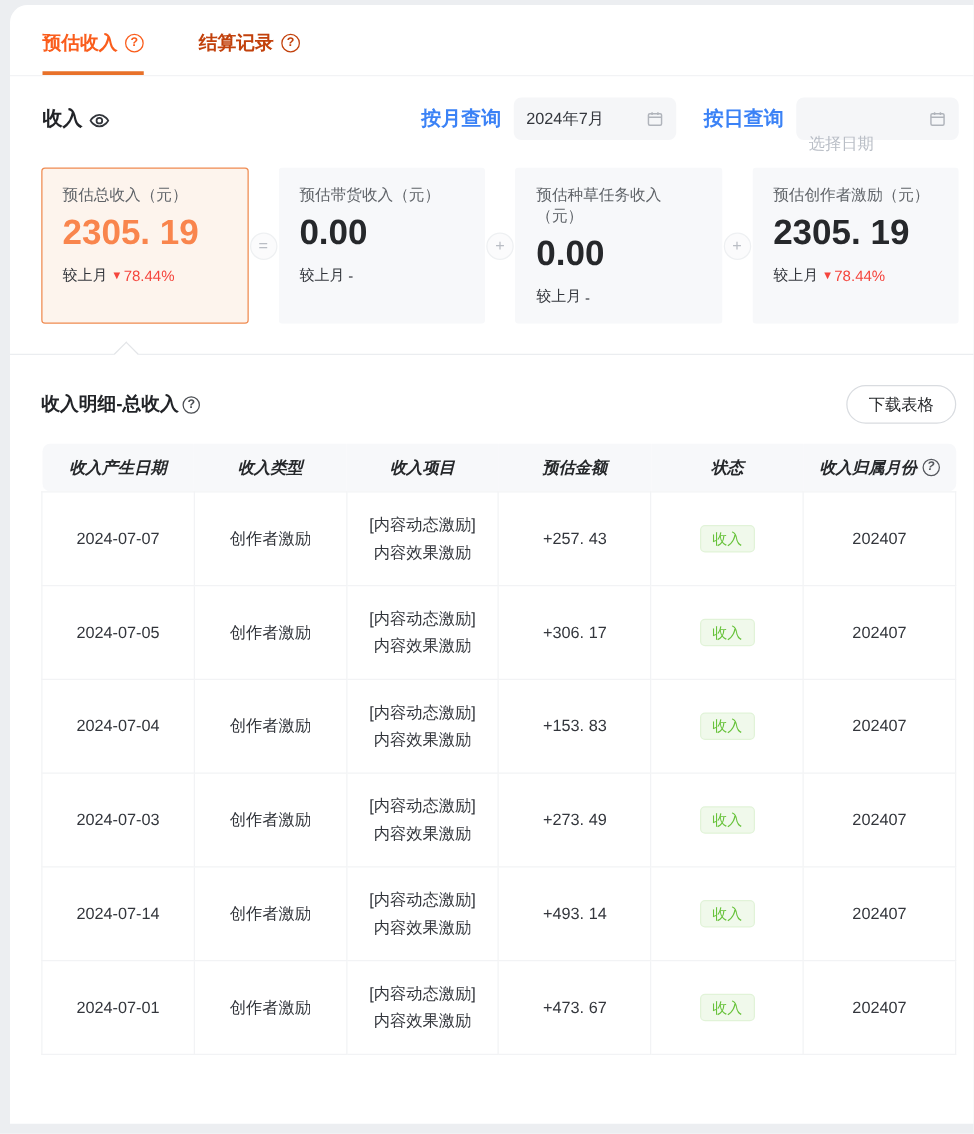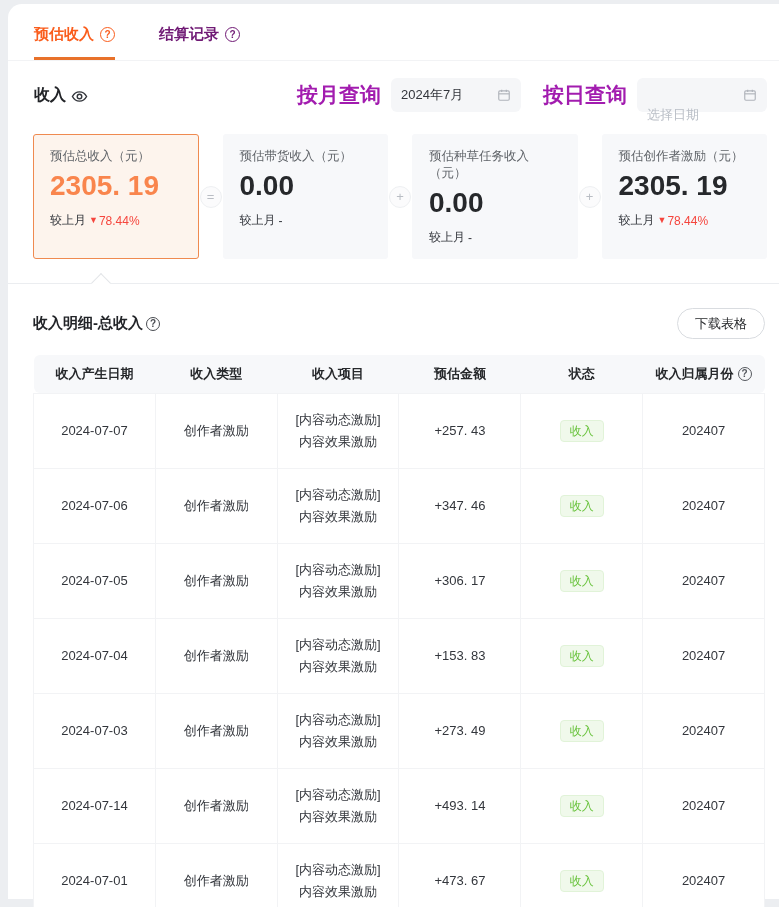--- a/index.html
+++ b/index.html
@@ -13,36 +13,36 @@
   .panel {
     position:absolute; left:8px; top:4px;
     width:771px; height:895px;
     background:#ffffff;
     border-top-left-radius:14px;
   }
   
   .tabbar { display:flex; gap:44px; padding:21px 26px 0 26px; border-bottom:1px solid #f2f3f5; }
   .tab {
     display:flex; align-items:center; gap:6px;
-    font-size:15px; font-weight:700; color:#701a75;
+    font-size:15px; font-weight:700; color:#c2410c;
     padding-bottom:13px; cursor:pointer; border-bottom:3px solid transparent;
   }
   .tab.active { color:#fa5d1c; border-bottom-color:#e8712a; }
   .help-icon {
     display:inline-flex; align-items:center; justify-content:center;
     width:15px; height:15px; border:1.4px solid currentColor; border-radius:50%;
     font-size:10px; font-weight:700; line-height:1;
   }
   
   .toolbar { display:flex; align-items:center; padding:17px 12px 0 26px; }
   .income-title { display:flex; align-items:center; gap:5px; font-size:16px; font-weight:700; color:#222428; }
   .eye { display:inline-flex; margin-top:2px; }
   .toolbar .spacer { flex:1; }
   .query-group { display:flex; align-items:center; gap:10px; margin-left:22px; }
-  .query-label { font-size:21px; font-weight:700; color:#a21caf; }
+  .query-label { font-size:16px; font-weight:700; color:#3b82f6; }
   .date-input {
     width:130px; height:34px; background:#f5f6f8; border-radius:6px;
     display:flex; align-items:center; justify-content:space-between;
     padding:0 10px; font-size:13px; color:#33363c; cursor:pointer;
   }
   .date-input .ph { color:#b9bec6;margin-top:40px; }
   
   .cards { display:flex; align-items:stretch; padding:22px 12px 0 25px; }
   .card {
     flex:1; background:#f7f8fa; border:1.5px solid transparent; border-radius:3px;
@@ -78,21 +78,21 @@
   }
   
   .table-wrap { padding:16px 14px 0 25px; }
   table { width:100%; border-collapse:collapse; table-layout:fixed; text-align:center; }
   thead th {
     background:#f7f8fa; height:38px; font-size:13px; font-weight:600; color:#26282b;
     border:none; vertical-align:middle;
   }
   thead th:first-child { border-top-left-radius:6px; border-bottom-left-radius:6px; }
   thead th:last-child  { border-top-right-radius:6px; border-bottom-right-radius:6px;text-align:center; }
-  thead .hd { display:inline-flex; align-items:center; gap:4px; }
+  thead .hd { display:inline-flex; align-items:center; gap:4px;font-style:italic; }
   thead .help-icon { width:14px; height:14px; border-width:1.2px; color:#55585e; font-weight:600; }
   tbody td {
     height:75px; border:1px solid #f2f3f5; font-size:13px; color:#33363c;
     vertical-align:middle; line-height:1.65; background:#fff;
   }
   .badge {
     display:inline-block; background:#f0f9eb; color:#67c23a; border:1px solid #e1f3d8;
     border-radius:4px; padding:4px 9px; font-size:12px; line-height:1;
   }
   svg { display:block; }
@@ -241,31 +241,20 @@
             <td>创作者激励</td>
             <td>
               <div>[内容动态激励]</div>
               <div>内容效果激励</div>
             </td>
             <td>+257. 43</td>
             <td><span class="badge">收入</span></td>
             <td>202407</td>
           </tr>
           <tr>
-            <td>2024-07-06</td>
-            <td>创作者激励</td>
-            <td>
-              <div>[内容动态激励]</div>
-              <div>内容效果激励</div>
-            </td>
-            <td>+347. 46</td>
-            <td><span class="badge">收入</span></td>
-            <td>202407</td>
-          </tr>
-          <tr>
             <td>2024-07-05</td>
             <td>创作者激励</td>
             <td>
               <div>[内容动态激励]</div>
               <div>内容效果激励</div>
             </td>
             <td>+306. 17</td>
             <td><span class="badge">收入</span></td>
             <td>202407</td>
           </tr>

